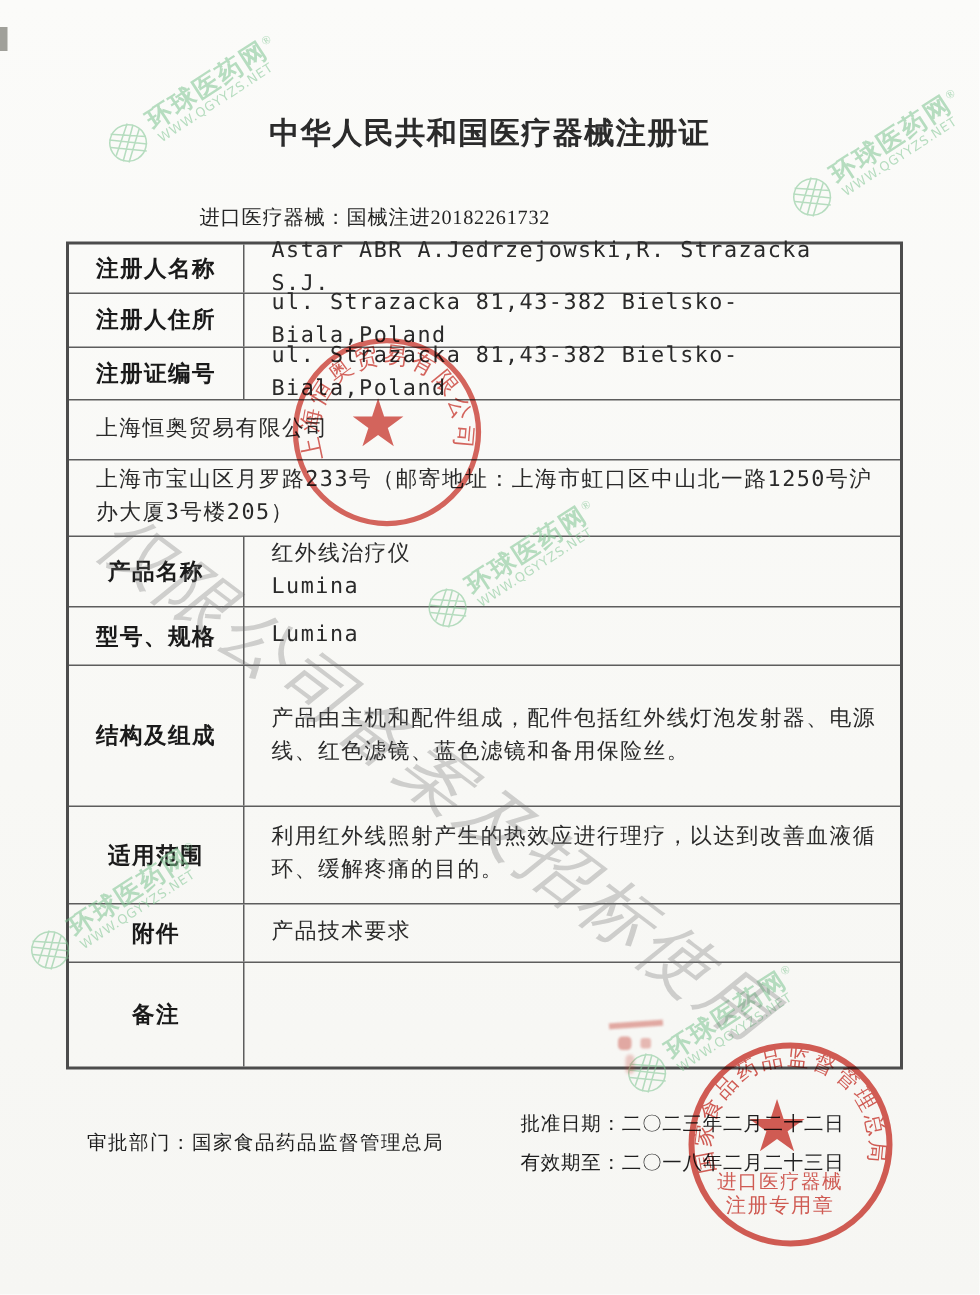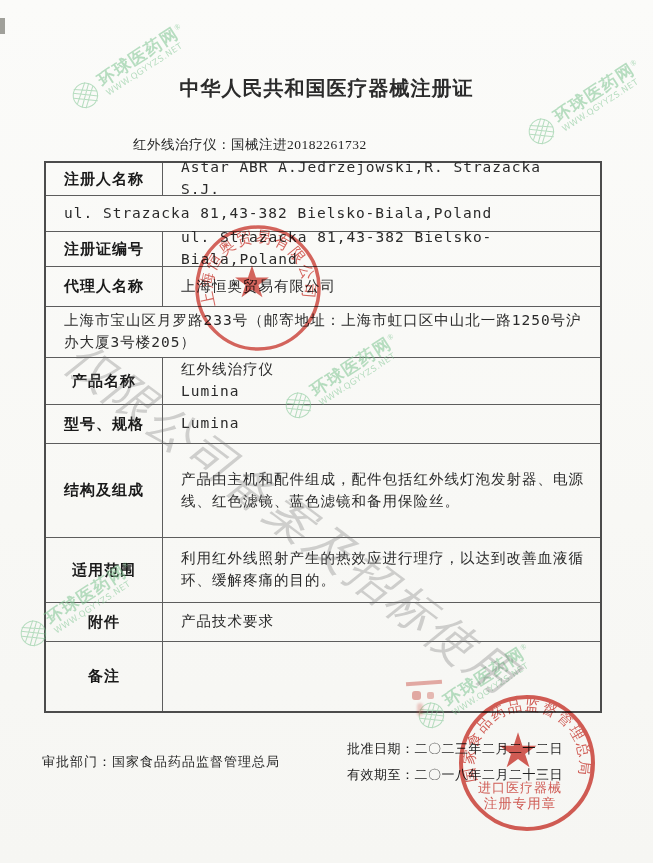--- a/index.html
+++ b/index.html
@@ -21,21 +21,21 @@
   .r5{height:47px}.r6{height:39px}.r7{height:94px}.r8{height:65px}.r9{height:39px}
   .r10{height:35px}.r11{height:70px}
   .cell-label{width:116px;min-width:116px;border-right:1px solid #5d5d5d;display:flex;
               align-items:center;justify-content:center;font-weight:bold;font-size:15px;
               letter-spacing:1px;color:#1a1a1a;}
   .cell-value{flex:1;display:flex;align-items:center;padding:4px 12px 4px 18px;
               font-family:"DejaVu Sans Mono","Liberation Mono",monospace;
               font-size:14.5px;line-height:1.5;letter-spacing:1px;color:#2a2a2a;
               white-space:pre-line;}
   
-  .dept{left:42px;top:753px;font-size:13px;letter-spacing:1px;z-index:1;}
+  .dept{left:58px;top:753px;font-size:13px;letter-spacing:1px;z-index:1;}
   .appr{left:347px;top:740px;font-size:13px;letter-spacing:0.5px;z-index:1;}
   .valid{left:347px;top:766px;font-size:13px;letter-spacing:0.5px;z-index:1;}
   
   .wm{display:flex;align-items:flex-end;gap:4px;transform:rotate(-33deg);
       color:#7fc592;opacity:0.55;z-index:2;pointer-events:none;}
   .wm-globe{width:30px;height:30px;flex:none;}
   .wm-text{display:flex;flex-direction:column;line-height:1.05;}
   .wm-site{font-size:17px;font-weight:bold;letter-spacing:1.5px;white-space:nowrap;}
   .wm-reg{font-size:8px;vertical-align:super;}
   .wm-url{font-size:8.5px;letter-spacing:0.6px;font-family:"DejaVu Sans","Liberation Sans",sans-serif;white-space:nowrap;}
@@ -57,36 +57,36 @@
   .mk4{left:417px;top:703px;width:6px;height:13px;border-radius:3px;opacity:.6;filter:blur(1px);}
   
   .edge-mark{left:0;top:18px;width:5px;height:16px;background:#a0a09a;z-index:1;}
 </style>
 </head>
 <body>
 
 <div class="abs edge-mark"></div>
 
 <div class="abs title">中华人民共和国医疗器械注册证</div>
-<div class="abs certline"><span>红外线治疗仪：</span><span>国械注进20182261732</span></div>
+<div class="abs certline"><span>进口医疗器械：</span><span>国械注进20182261732</span></div>
 
 <div class="abs cert-table">
   <div class="row r0">
     <div class="cell-label">注册人名称</div>
     <div class="cell-value">Astar ABR A.Jedrzejowski,R. Strazacka S.J.</div>
   </div>
   <div class="row r1">
+    <div class="cell-label">注册人住所</div>
     <div class="cell-value">ul. Strazacka 81,43-382 Bielsko-Biala,Poland</div>
   </div>
   <div class="row r2">
     <div class="cell-label">注册证编号</div>
     <div class="cell-value">ul. Strazacka 81,43-382 Bielsko-Biala,Poland</div>
   </div>
   <div class="row r3">
-    <div class="cell-label">代理人名称</div>
     <div class="cell-value">上海恒奥贸易有限公司</div>
   </div>
   <div class="row r4">
     <div class="cell-value">上海市宝山区月罗路233号（邮寄地址：上海市虹口区中山北一路1250号沪办大厦3号楼205）</div>
   </div>
   <div class="row r5">
     <div class="cell-label">产品名称</div>
     <div class="cell-value">红外线治疗仪
 Lumina</div>
   </div>

